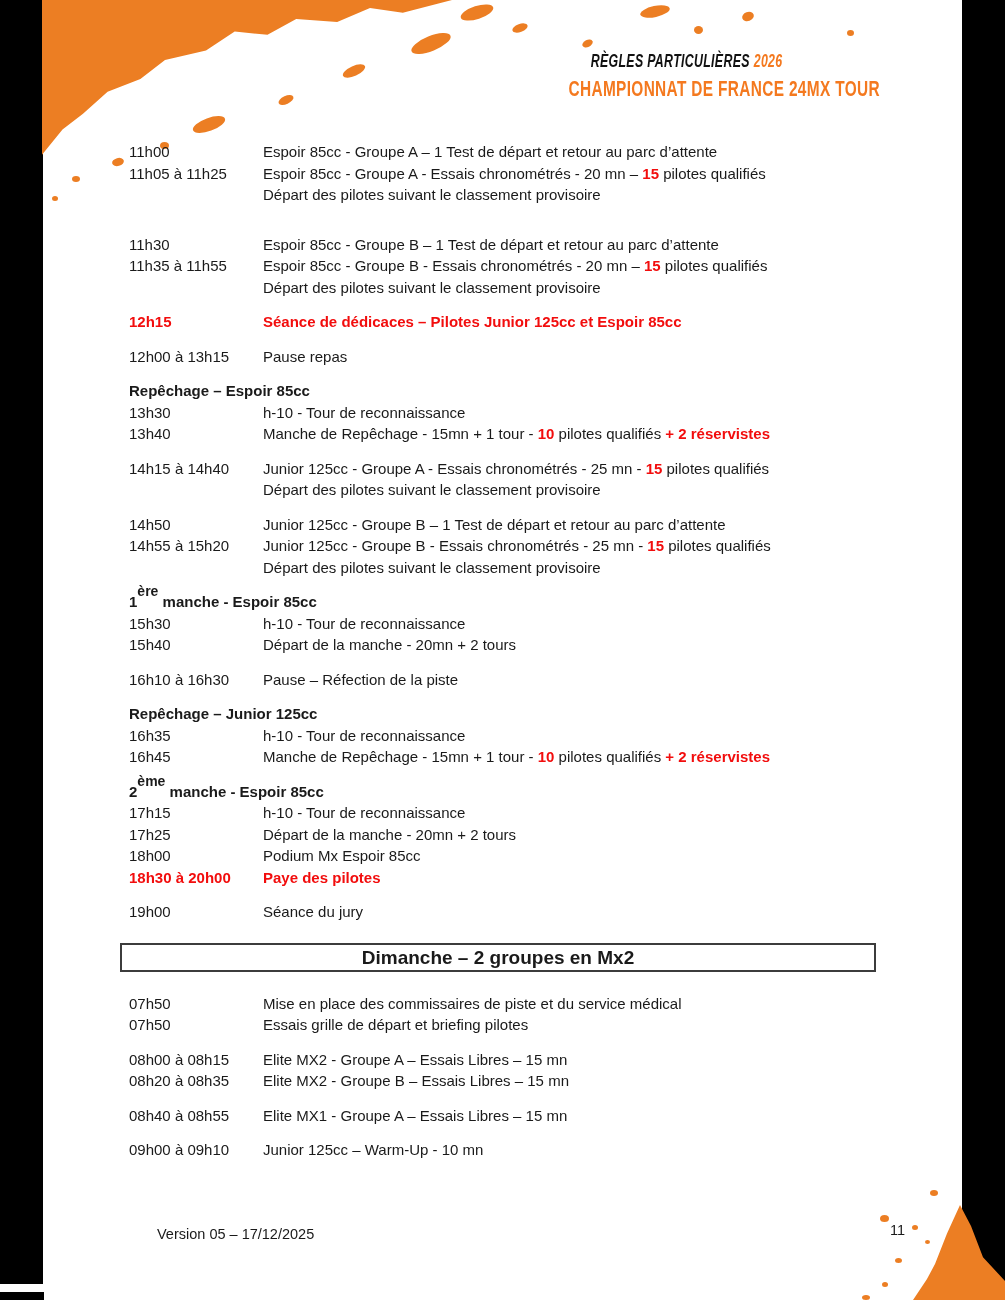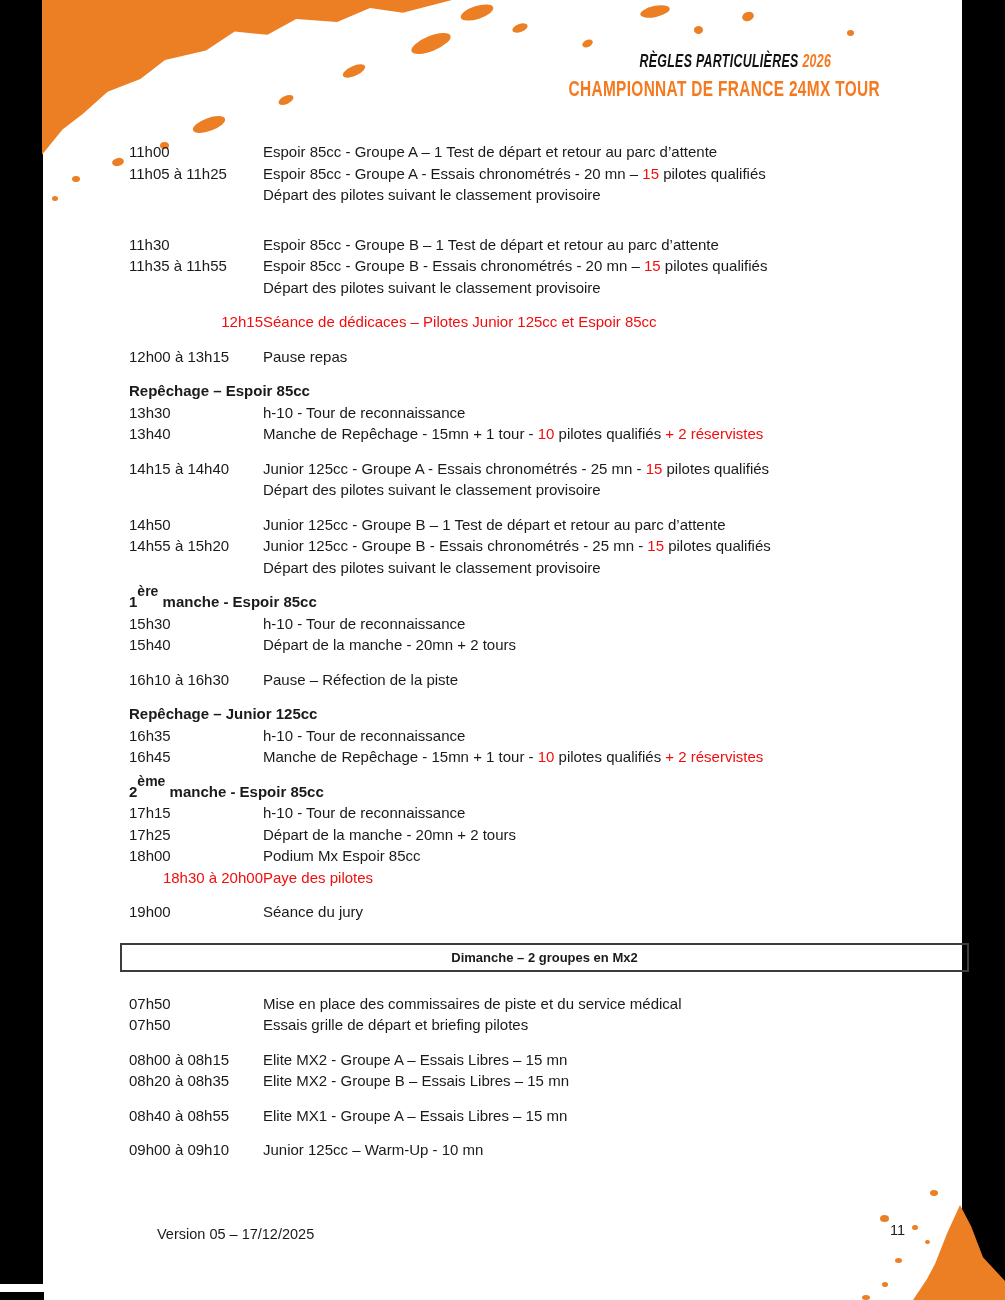--- a/index.html
+++ b/index.html
@@ -15,42 +15,42 @@
   
   .deco{position:absolute;z-index:2;pointer-events:none;}
   .deco-tl{left:42px;top:0;width:860px;height:230px;}
   .band{position:absolute;left:0;top:0;width:410px;height:158px;background:var(--orange);
     clip-path:polygon(0 0,100% 0,88% 8%,80% 5%,72% 14%,62% 12%,55% 22%,47% 20%,40% 32%,30% 38%,24% 50%,16% 58%,10% 72%,5% 82%,0 98%);}
   .spot{position:absolute;background:var(--orange);border-radius:50%;}
   .deco-br{left:855px;top:1160px;width:150px;height:140px;}
   .wedge{position:absolute;left:50px;top:45px;width:100px;height:95px;background:var(--orange);
     clip-path:polygon(55% 0,66% 22%,78% 55%,100% 80%,100% 100%,8% 100%,22% 78%,30% 62%,42% 30%);}
   
-  .header{position:absolute;top:50px;right:125px;text-align:center;z-index:3;}
+  .header{position:absolute;top:50px;right:125px;text-align:left;z-index:3;}
   .header-title{font-size:19px;font-weight:bold;font-style:italic;white-space:nowrap;
     transform:scaleX(.65);transform-origin:100% 50%;letter-spacing:.5px;color:#111;}
   .header-title .year{color:var(--orange-text);margin-left:6px;}
   .header-sub{font-size:22px;font-weight:bold;color:var(--orange-text);white-space:nowrap;
     transform:scaleX(.70);transform-origin:100% 50%;margin-top:4px;letter-spacing:.5px;}
   
   .content{position:absolute;left:129px;top:141px;width:740px;z-index:3;}
   .block{margin-top:13px;}
   .block.first{margin-top:0;}
   .block.gap-large{margin-top:28px;}
   .block.gap-medium{margin-top:21px;}
   .block.daybox-block{margin-top:20px;}
   .row{display:flex;line-height:21.5px;font-size:15px;white-space:pre;}
   .time{width:134px;flex-shrink:0;}
   .desc{white-space:pre;}
   .heading{font-weight:bold;}
   .heading sup{font-size:14px;line-height:0;}
   .red{color:var(--red);}
-  .bold{font-weight:normal;text-align:right;}
-  .daybox{box-sizing:border-box;margin-left:-9px;width:849px;border:2px solid #3c3c3c;
-    text-align:center;font-weight:bold;font-size:13px;line-height:21px;padding:2px 0;}
+  .bold{font-weight:bold;}
+  .daybox{box-sizing:border-box;margin-left:-9px;width:756px;border:2px solid #3c3c3c;
+    text-align:center;font-weight:bold;font-size:19px;line-height:21px;padding:2px 0;}
   
   .footer{position:absolute;left:0;top:1222px;width:100%;z-index:3;font-size:14.5px;}
   .footer .version{position:absolute;left:157px;top:4px;}
   .footer .pagenum{position:absolute;left:858px;top:0;margin-left:32px;}
 </style>
 </head>
 <body>
 
 <div class="page">
 

